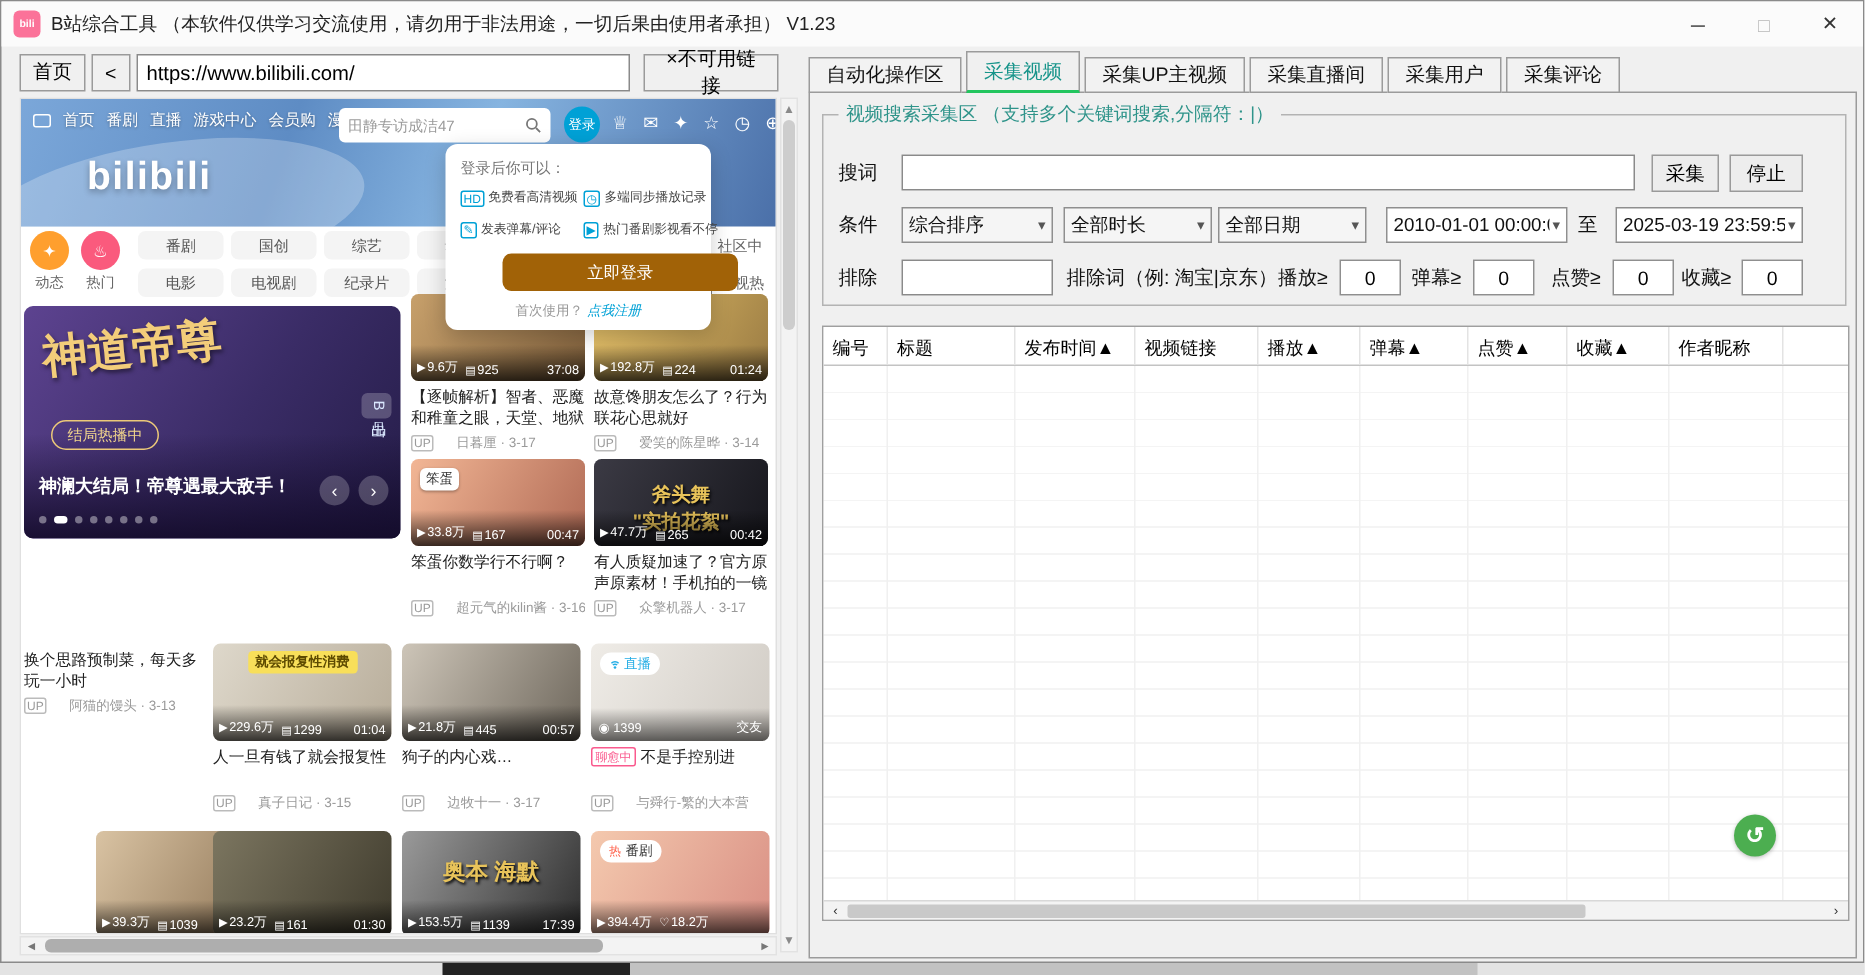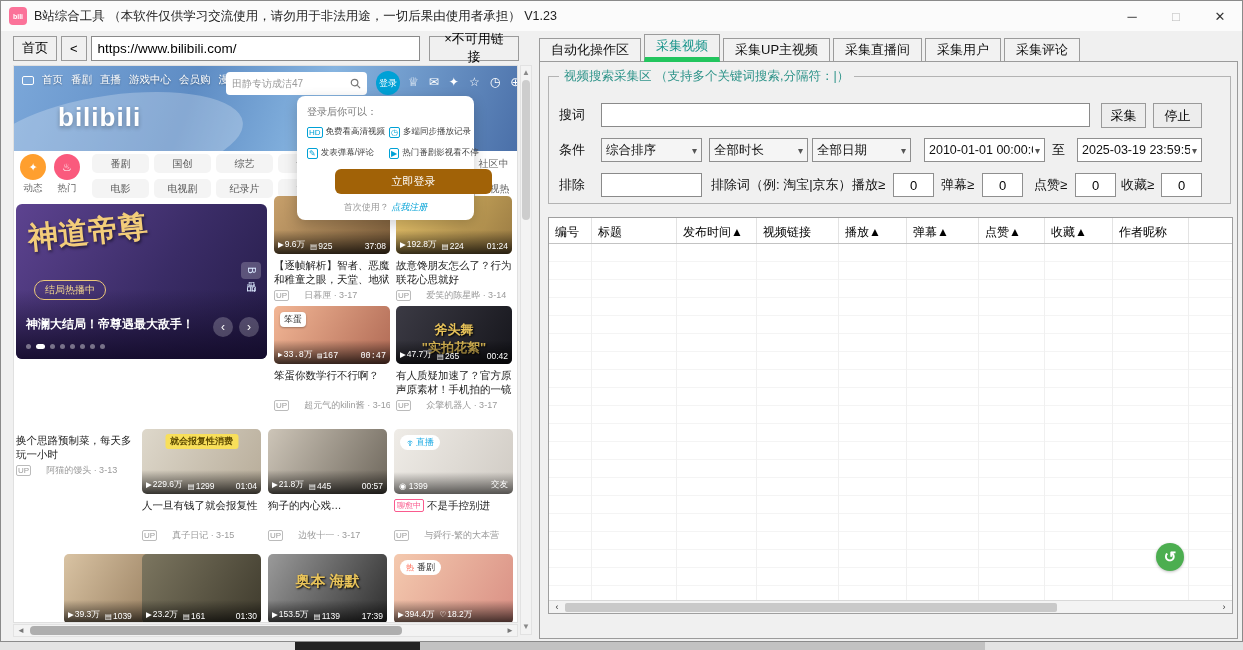--- a/index.html
+++ b/index.html
@@ -98,21 +98,21 @@
   .vscroll { position:absolute; left:519px; top:64px; width:12px; height:570px; background:#f3f3f3; border:1px solid #e2e2e2; }
   .vscroll .arr { position:absolute; left:0; width:10px; height:12px; color:#8a8a8a; font-size:8px; text-align:center; line-height:12px; }
   .vscroll .thumbv { position:absolute; left:1px; top:14px; width:8px; height:140px; background:#cdcdcd; border-radius:4px; }
   .hscroll { position:absolute; left:12px; top:623px; width:505px; height:13px; background:#f3f3f3; border:1px solid #e2e2e2; display:flex; align-items:center; }
   .hscroll .arr { width:14px; text-align:center; color:#777; font-size:8px; }
   .hscroll .thumbh { position:absolute; left:16px; width:372px; height:9px; background:#aeaeae; border-radius:4px; }
 
   
   .tabbar { position:absolute; left:538px; top:34px; height:27px; display:flex; align-items:flex-end; z-index:3; }
   .tab { height:24px; background:#f2f2f2; border:1px solid #9b9b9b; border-bottom:1px solid #9b9b9b; margin-right:3px; padding:0 11px; font-size:13px; display:flex; align-items:center; position:relative; }
-  .tab.active { height:28px; background:#f0f0f0; color:#17948a; border-bottom:5px solid #22c55e; z-index:4; }
+  .tab.active { height:28px; background:#f0f0f0; color:#17948a; border-bottom:2px solid #22c55e; z-index:4; }
   .rpanel { position:absolute; left:538px; top:60px; width:699px; height:578px; background:#f0f0f0; border:1px solid #9b9b9b; z-index:2; }
   .groupbox { position:absolute; left:8px; top:14px; width:683px; height:128px; border:1px solid #b3b3b3; }
   .gb-legend { position:absolute; top:-9px; left:10px; background:#f0f0f0; padding:0 5px; font-size:12.5px; color:#2f948a; }
   .flabel { position:absolute; font-size:13px; color:#111; line-height:24px; }
   .tinput { position:absolute; height:24px; border:1px solid #8a8a8a; background:#fff; font-size:13px; padding:0 5px; font-family:"Liberation Sans",sans-serif; }
   .pbtn { position:absolute; height:25px; background:#ededed; border:1px solid #9a9a9a; font-size:13px; text-align:center; line-height:23px; }
   .combo { position:absolute; height:24px; background:#f5f5f5; border:1px solid #8f8f8f; font-size:12.5px; display:flex; align-items:center; padding:0 4px; }
   .combo .cval { flex:1; white-space:nowrap; overflow:hidden; }
   .combo .caret { color:#555; font-size:10px; margin-left:2px; }
   .combo.white { background:#fff; }
@@ -290,21 +290,21 @@
             <span class="dur">01:24</span>
           </div>
       </div>
       <div class="vtitle">故意馋朋友怎么了？行为联花心思就好</div>
       <div class="vup">
           <i>UP</i>
           <span>爱笑的陈星晔 · 3-14</span>
         </div>
     </div>
     <div class="vcard" style="left:260px;top:240px;">
-      <div class="thumb t3" style="height:58px;font-family:Liberation Mono, monospace;">
+      <div class="thumb t3" style="height:58px;">
         <span class="bubble">笨蛋</span>
         <div class="stats">
             <span><i>▶</i><span>33.8万</span></span>
             <span><i>▤</i><span>167</span></span>
             <span class="dur">00:47</span>
           </div>
       </div>
       <div class="vtitle one">笨蛋你数学行不行啊？</div>
       <div class="vup" style="margin-top:16px;">
           <i>UP</i>

